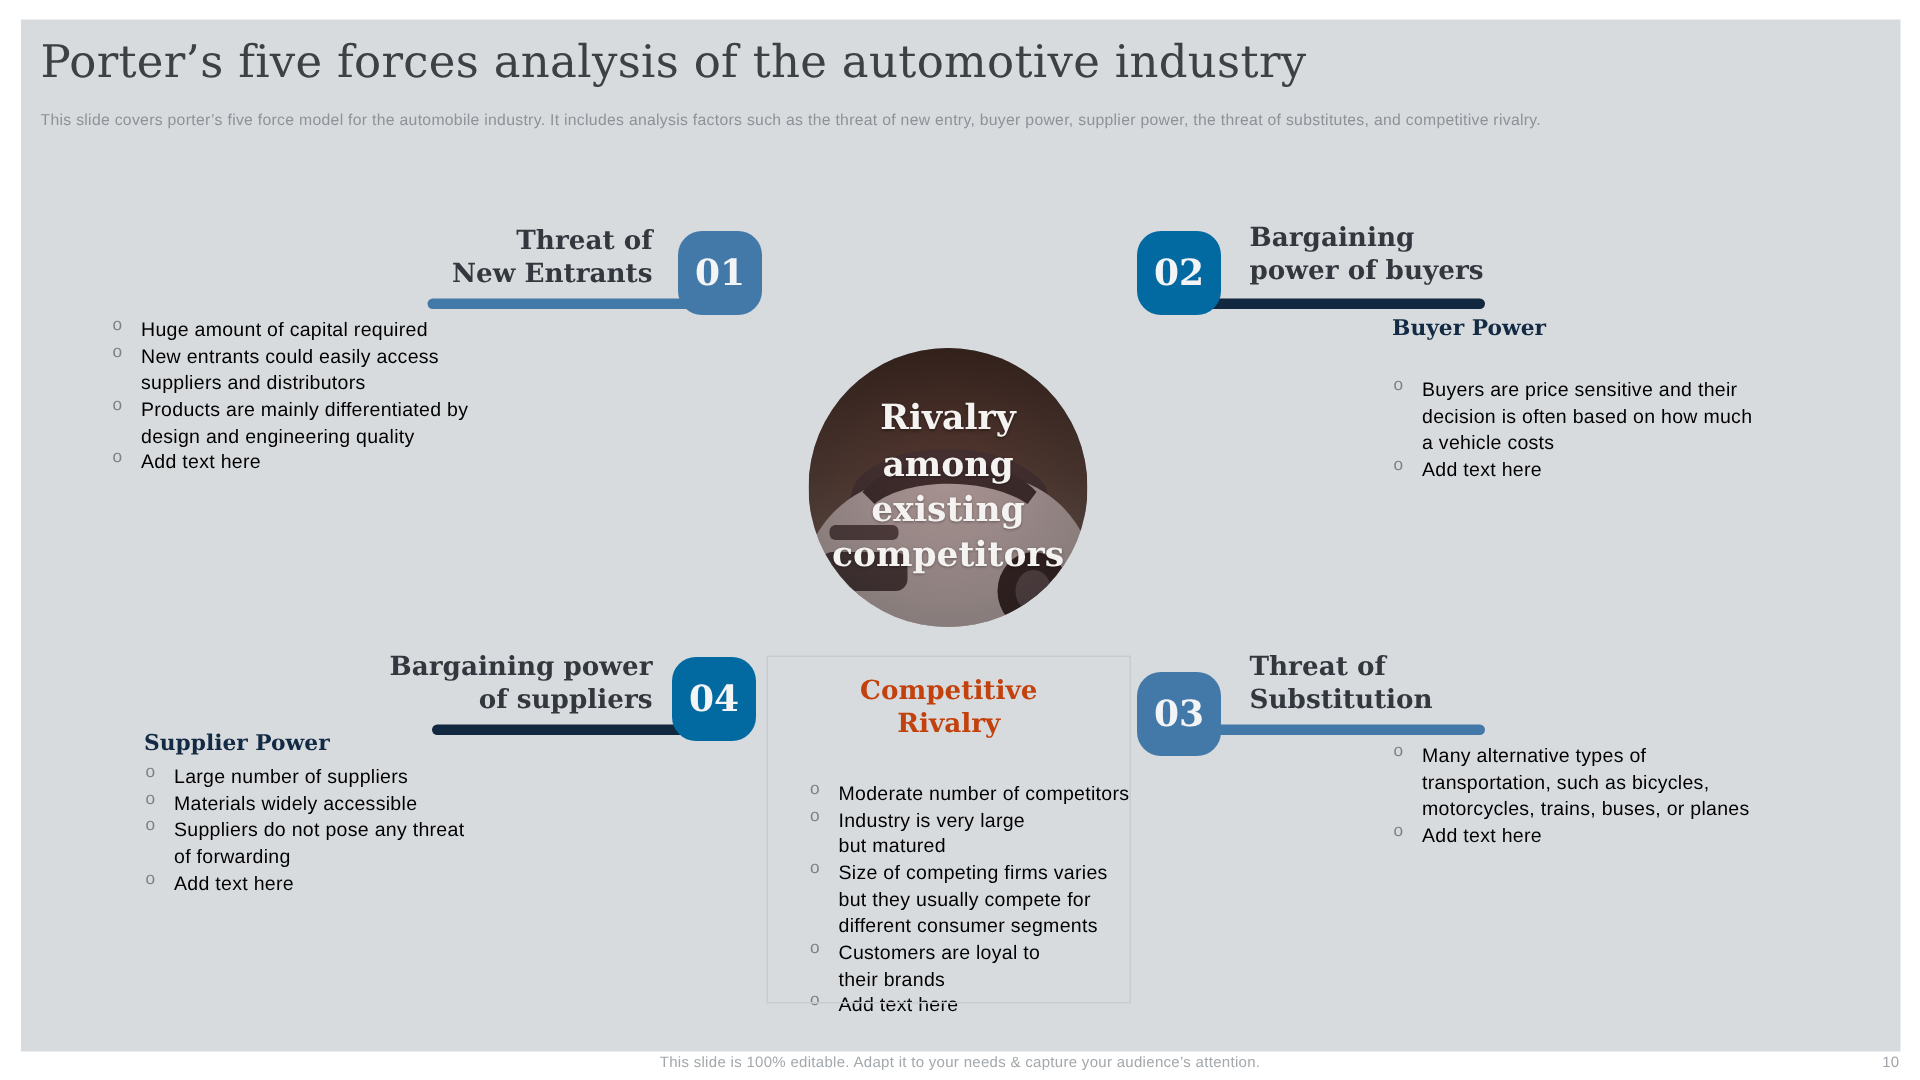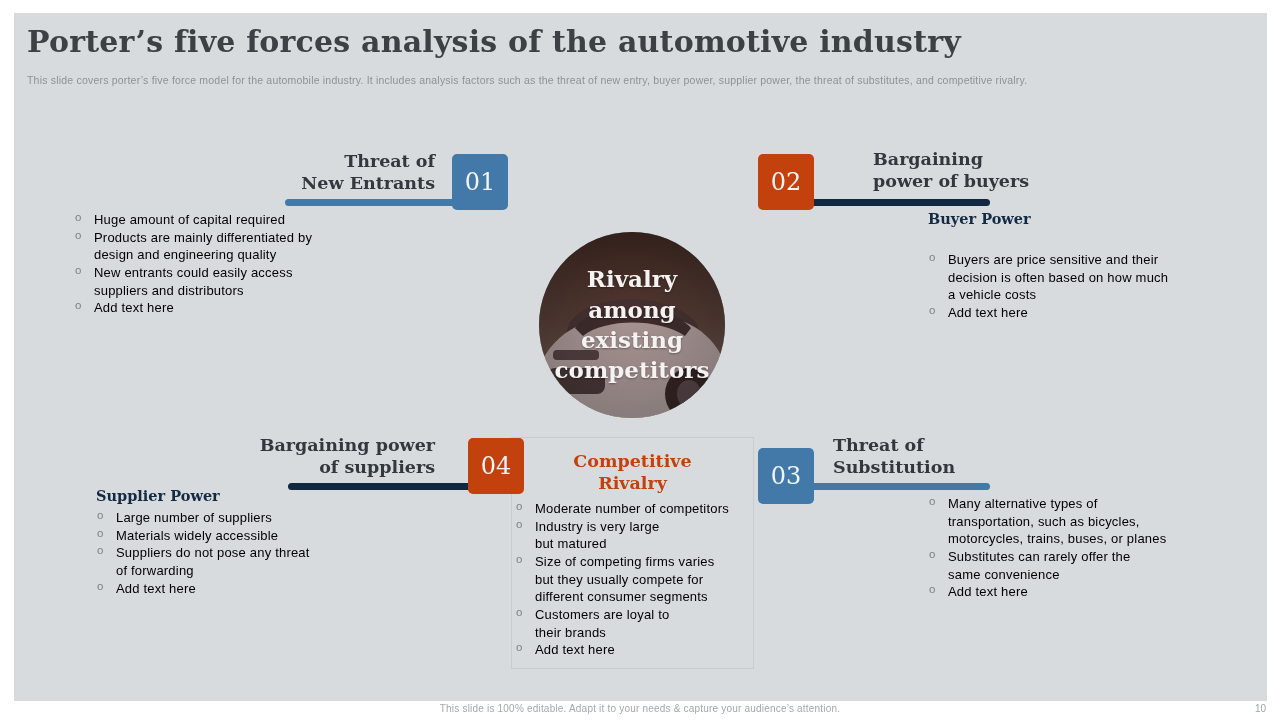--- a/index.html
+++ b/index.html
@@ -13,36 +13,36 @@
   .slide {
     position:absolute; left:14px; top:13px; width:1253px; height:688px;
     background:#d8dbde;
   }
   .abs { position:absolute; }
 
   
   .title {
     left:27px; top:24px; width:1100px;
     font-family:"DejaVu Serif","Liberation Serif",serif;
-    font-weight:700; font-size:30px; color:#3d4145; letter-spacing:0.2px;
+    font-weight:400; font-size:30px; color:#3d4145; letter-spacing:0.2px;
   }
   .subtitle {
     left:27px; top:74px; width:1210px;
     font-size:10.5px; color:#8c9298; letter-spacing:0.2px;
   }
 
   
   .numbox {
-    width:56px; height:56px; border-radius:5px;
+    width:56px; height:56px; border-radius:16px;
     color:#f2f4f6; font-family:"DejaVu Serif","Liberation Serif",serif;
-    font-weight:400; font-size:24px; text-align:center; line-height:56px;
+    font-weight:700; font-size:24px; text-align:center; line-height:56px;
     z-index:3;
   }
   .numbox.blue { background:#4379a8; }
-  .numbox.navy { background:#c2410c; }
+  .numbox.navy { background:#0369a1; }
   .conn { height:7px; border-radius:4px; z-index:2; }
   .conn.blue { background:#4379a8; }
   .conn.navy { background:#122740; }
 
   
   .force-title {
     font-family:"DejaVu Serif","Liberation Serif",serif;
     font-weight:700; font-size:17.5px; line-height:1.26; color:#33383e;
     white-space:pre-line; z-index:3;
   }
@@ -107,30 +107,30 @@
 
 <h1 class="abs title">Porter’s five forces analysis of the automotive industry</h1>
 <p class="abs subtitle">This slide covers porter’s five force model for the automobile industry. It includes analysis factors such as the threat of new entry, buyer power, supplier power, the threat of substitutes, and competitive rivalry.</p>
 
 <div class="abs force-title" style="left:230px; top:150px; width:205px; text-align:right;">Threat of
 New Entrants</div>
 <div class="abs conn blue" style="left:285px; top:199px; width:190px;"></div>
 <div class="abs numbox blue" style="left:452px; top:154px;">01</div>
 <ul class="abs blist" style="left:72px; top:211px; width:285px;">
     <li>Huge amount of capital required</li>
+    <li>New entrants could easily access
+suppliers and distributors</li>
     <li>Products are mainly differentiated by
 design and engineering quality</li>
-    <li>New entrants could easily access
-suppliers and distributors</li>
     <li>Add text here</li>
   </ul>
 
 <div class="abs numbox navy" style="left:758px; top:154px;">02</div>
 <div class="abs conn navy" style="left:790px; top:199px; width:200px;"></div>
-<div class="abs force-title" style="left:833px; top:148px; width:220px; text-align:left;margin-left:40px;">Bargaining
+<div class="abs force-title" style="left:833px; top:148px; width:220px; text-align:left;">Bargaining
 power of buyers</div>
 <div class="abs subhead" style="left:928px; top:210px;">Buyer Power</div>
 <ul class="abs blist" style="left:926px; top:251px; width:295px;">
     <li>Buyers are price sensitive and their
 decision is often based on how much
 a vehicle costs</li>
     <li>Add text here</li>
   </ul>
 
 <div class="abs center-circle">
@@ -158,52 +158,50 @@
     <rect width="186" height="186" fill="url(#tint)"></rect>
   </svg>
   <div class="center-label">Rivalry among
 existing
 competitors</div>
 </div>
 
 <div class="abs force-title" style="left:230px; top:434px; width:205px; text-align:right;">Bargaining power
 of suppliers</div>
 <div class="abs conn navy" style="left:288px; top:483px; width:187px;"></div>
-<div class="abs numbox navy" style="left:468px; top:438px;">04</div>
+<div class="abs numbox navy" style="left:448px; top:438px;">04</div>
 <div class="abs subhead" style="left:96px; top:487px;">Supplier Power</div>
 <ul class="abs blist" style="left:94px; top:509px; width:270px;">
     <li>Large number of suppliers</li>
     <li>Materials widely accessible</li>
     <li>Suppliers do not pose any threat
 of forwarding</li>
     <li>Add text here</li>
   </ul>
 
 <div class="abs rivalry-box"></div>
 <div class="abs rivalry-title">Competitive
 Rivalry</div>
-<ul class="abs blist" style="left:513px; top:500px; width:240px;">
+<ul class="abs blist" style="left:513px; top:520px; width:240px;padding-left:24px;">
     <li>Moderate number of competitors</li>
     <li>Industry is very large
 but matured</li>
     <li>Size of competing firms varies
 but they usually compete for
 different consumer segments</li>
     <li>Customers are loyal to
 their brands</li>
     <li>Add text here</li>
   </ul>
 
 <div class="abs numbox blue" style="left:758px; top:448px;">03</div>
 <div class="abs conn blue" style="left:790px; top:483px; width:200px;"></div>
 <div class="abs force-title" style="left:833px; top:434px; width:220px; text-align:left;">Threat of
 Substitution</div>
 <ul class="abs blist" style="left:926px; top:495px; width:295px;">
     <li>Many alternative types of
 transportation, such as bicycles,
 motorcycles, trains, buses, or planes</li>
-    <li>Substitutes can rarely offer the
-same convenience</li>
     <li>Add text here</li>
   </ul>
 
 <div class="abs footer-text">This slide is 100% editable.  Adapt it to your needs &amp; capture your audience’s attention.</div>
 <div class="abs page-num">10</div>
 
 </body></html>

